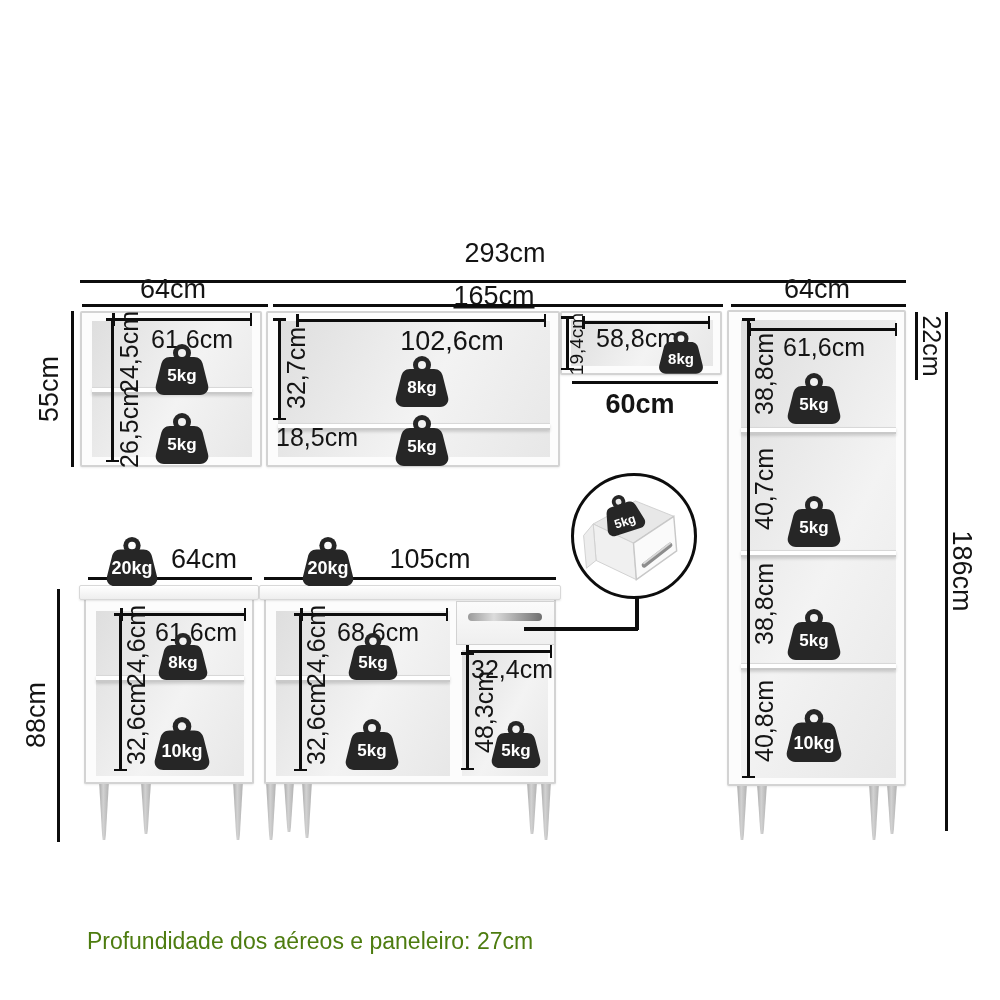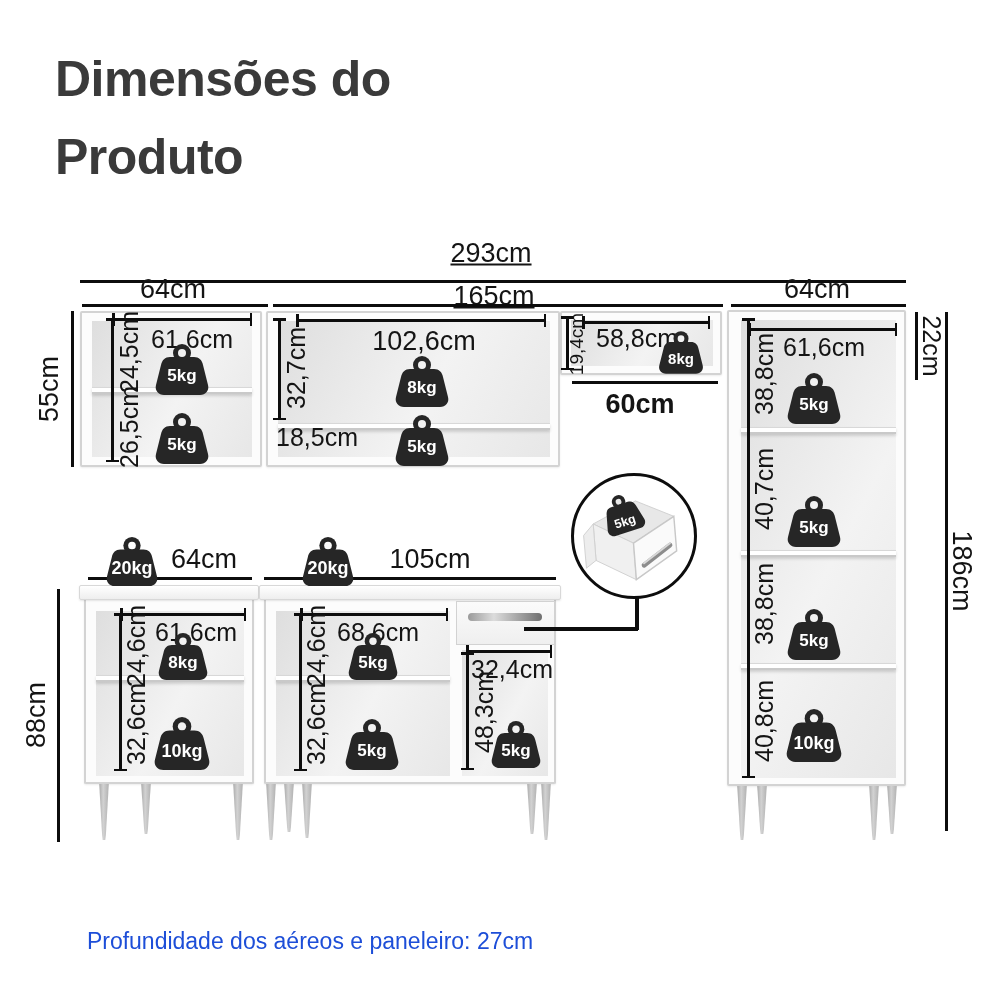--- a/index.html
+++ b/index.html
@@ -44,34 +44,30 @@
          clip-path:polygon(20% 0,80% 0,62% 90%,58% 100%,42% 100%,38% 90%); }
 
   .weight { position:absolute; }
   .weight svg { display:block; width:100%; height:100%; }
   .weight .lbl { position:absolute; left:50%; top:64%; transform:translate(-50%,-50%);
                  color:#fff; font-weight:700; font-size:17px; white-space:nowrap; }
   .weight.big .lbl { font-size:18px; }
 
   .detail-circle { position:absolute; border:3.5px solid #0d0d0d; border-radius:50%;
                    background:#fff; overflow:hidden; }
-  .caption { position:absolute; font-size:23px; color:#1d4ed8; white-space:nowrap;
+  .caption { position:absolute; font-size:23px; color:#4d7c0f; white-space:nowrap;
              transform:translate(-50%,-50%); }
 </style>
 </head>
 <body>
 
 <div class="canvas">
 
-  <div class="title">
-    <span>Dimensões do</span>
-    <span>Produto</span>
-  </div>
-
-  <div class="lab lg" style="left:491px; top:253px;text-decoration:underline;">293cm</div>
+
+  <div class="lab lg" style="left:505px; top:253px;">293cm</div>
   <div class="hline" style="left:80px; top:280px; width:826px;"></div>
   <div class="lab lg" style="left:173px; top:289px;">64cm</div>
   <div class="hline" style="left:82px; top:304px; width:186px;"></div>
   <div class="lab lg" style="left:494px; top:296px;text-decoration:underline;">165cm</div>
   <div class="hline" style="left:273px; top:304px; width:450px;"></div>
   <div class="lab lg" style="left:817px; top:289px;">64cm</div>
   <div class="hline" style="left:731px; top:304px; width:175px;"></div>
 
   <div class="cab" style="left:80px; top:311px; width:182px; height:156px;">
     <div class="cavity" style="left:10px; top:8px; right:8px; bottom:8px;"></div>
@@ -85,21 +81,21 @@
   <div class="lab rot-ccw md" style="left:129px; top:352px;">24,5cm</div>
   <div class="lab rot-ccw md" style="left:129px; top:427px;">26,5cm</div>
 
   <div class="cab" style="left:266px; top:311px; width:294px; height:156px;">
     <div class="cavity" style="left:10px; top:8px; right:8px; bottom:8px;"></div>
     <div class="shelf" style="left:10px; right:8px; top:110px;"></div>
   </div>
   <div class="vline ticks" style="left:278px; top:318px; height:102px;"></div>
   <div class="lab rot-ccw md" style="left:296px; top:368px;">32,7cm</div>
   <div class="hline ticks" style="left:296px; top:319px; width:250px;"></div>
-  <div class="lab lg" style="left:424px; top:341px;">102,6cm</div>
+  <div class="lab lg" style="left:452px; top:341px;">102,6cm</div>
   <div class="lab md" style="left:317px; top:437px;">18,5cm</div>
 
   <div class="cab" style="left:560px; top:311px; width:162px; height:64px;">
     <div class="cavity" style="left:9px; top:7px; right:7px; bottom:7px;"></div>
   </div>
   <div class="vline ticks" style="left:566px; top:316px; height:54px;"></div>
   <div class="lab rot-ccw sm" style="left:577px; top:344px;">19,4cm</div>
   <div class="hline ticks" style="left:582px; top:321px; width:128px;"></div>
   <div class="lab md" style="left:637px; top:338px;">58,8cm</div>
   <div class="hline" style="left:572px; top:381px; width:146px;"></div>

